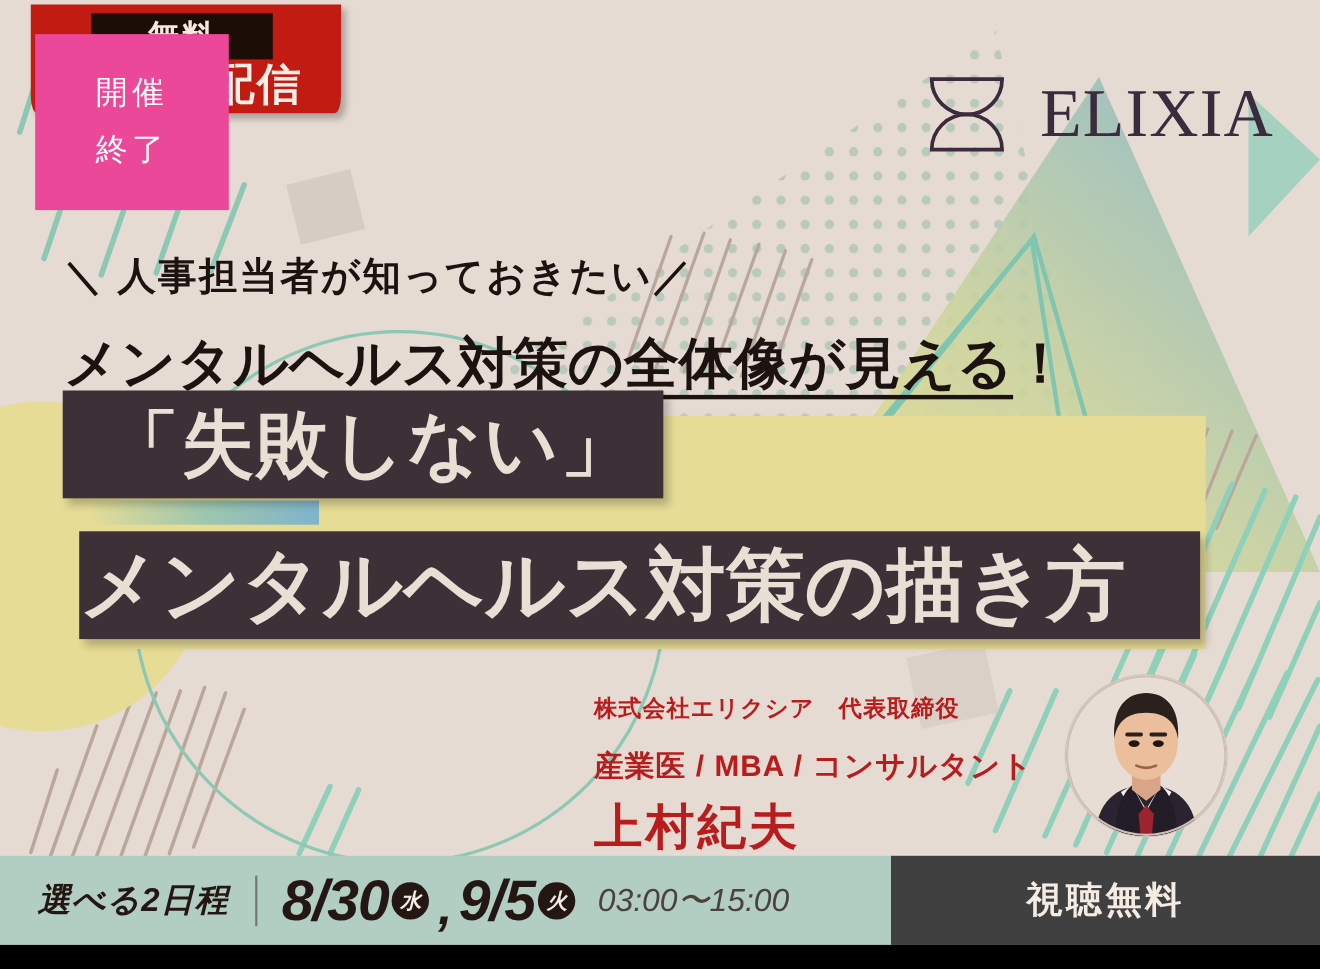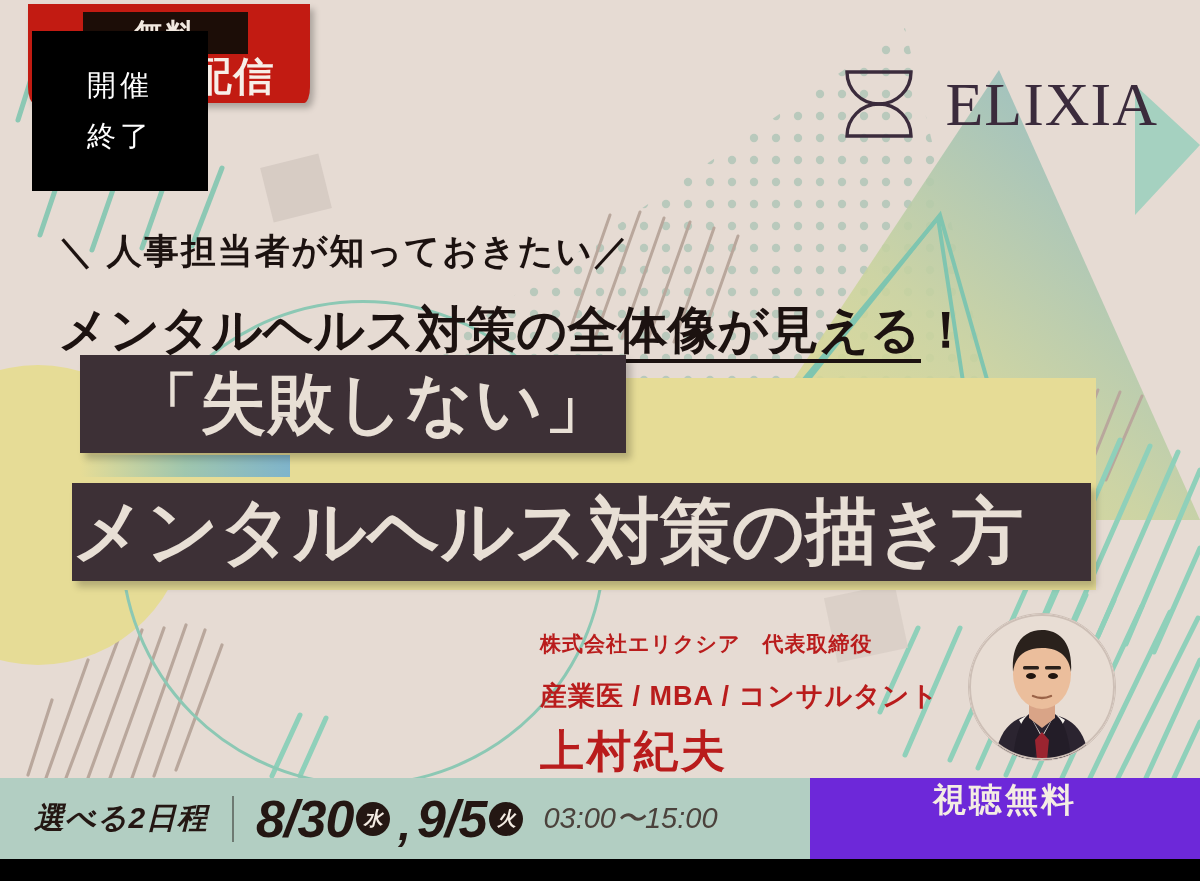--- a/index.html
+++ b/index.html
@@ -105,21 +105,21 @@
     letter-spacing: 2px;
   }
 
   
   #ended-overlay {
     position: absolute;
     left: 32px;
     top: 31px;
     width: 176px;
     height: 160px;
-    background: #000000;
+    background: #ec4899;
     z-index: 20;
     display: flex;
     flex-direction: column;
     align-items: center;
     justify-content: center;
     gap: 22px;
   }
   #ended-overlay span {
     color: #FFFFFF;
     font-size: 29px;
@@ -177,27 +177,27 @@
     position: absolute;
     background: #3D3036;
     color: #E8DFD5;
     display: flex;
     align-items: center;
     z-index: 10;
     box-shadow: 5px 6px 7px rgba(0,0,0,.22);
     font-weight: 700;
   }
   #title-1 {
-    left: 80px;
+    left: 57px;
     top: 355px;
     width: 546px;
     height: 98px;
     font-size: 66px;
     letter-spacing: 2px;
-    padding-left: 52px;
+    padding-left: 40px;
     box-sizing: border-box;
   }
   #title-2 {
     left: 72px;
     top: 483px;
     width: 1019px;
     height: 98px;
     font-size: 72px;
     letter-spacing: 0px;
     box-sizing: border-box;
@@ -314,22 +314,23 @@
   #bar-left .time {
     font-size: 29px;
     font-weight: 400;
     color: #4B423C;
     margin-left: 18px;
     letter-spacing: 0px;
     white-space: nowrap;
   }
   #bar-right {
     flex: 1 1 auto;
-    background: #6d28d9;
-    display: flex;
+    background: #404040;
+    display: flex;
+    align-items: center;
     justify-content: center;
   }
   #bar-right .free {
     color: #F4ECE3;
     font-size: 33px;
     font-weight: 700;
     letter-spacing: 3px;
   }
   #bottom-black {
     position: absolute;

